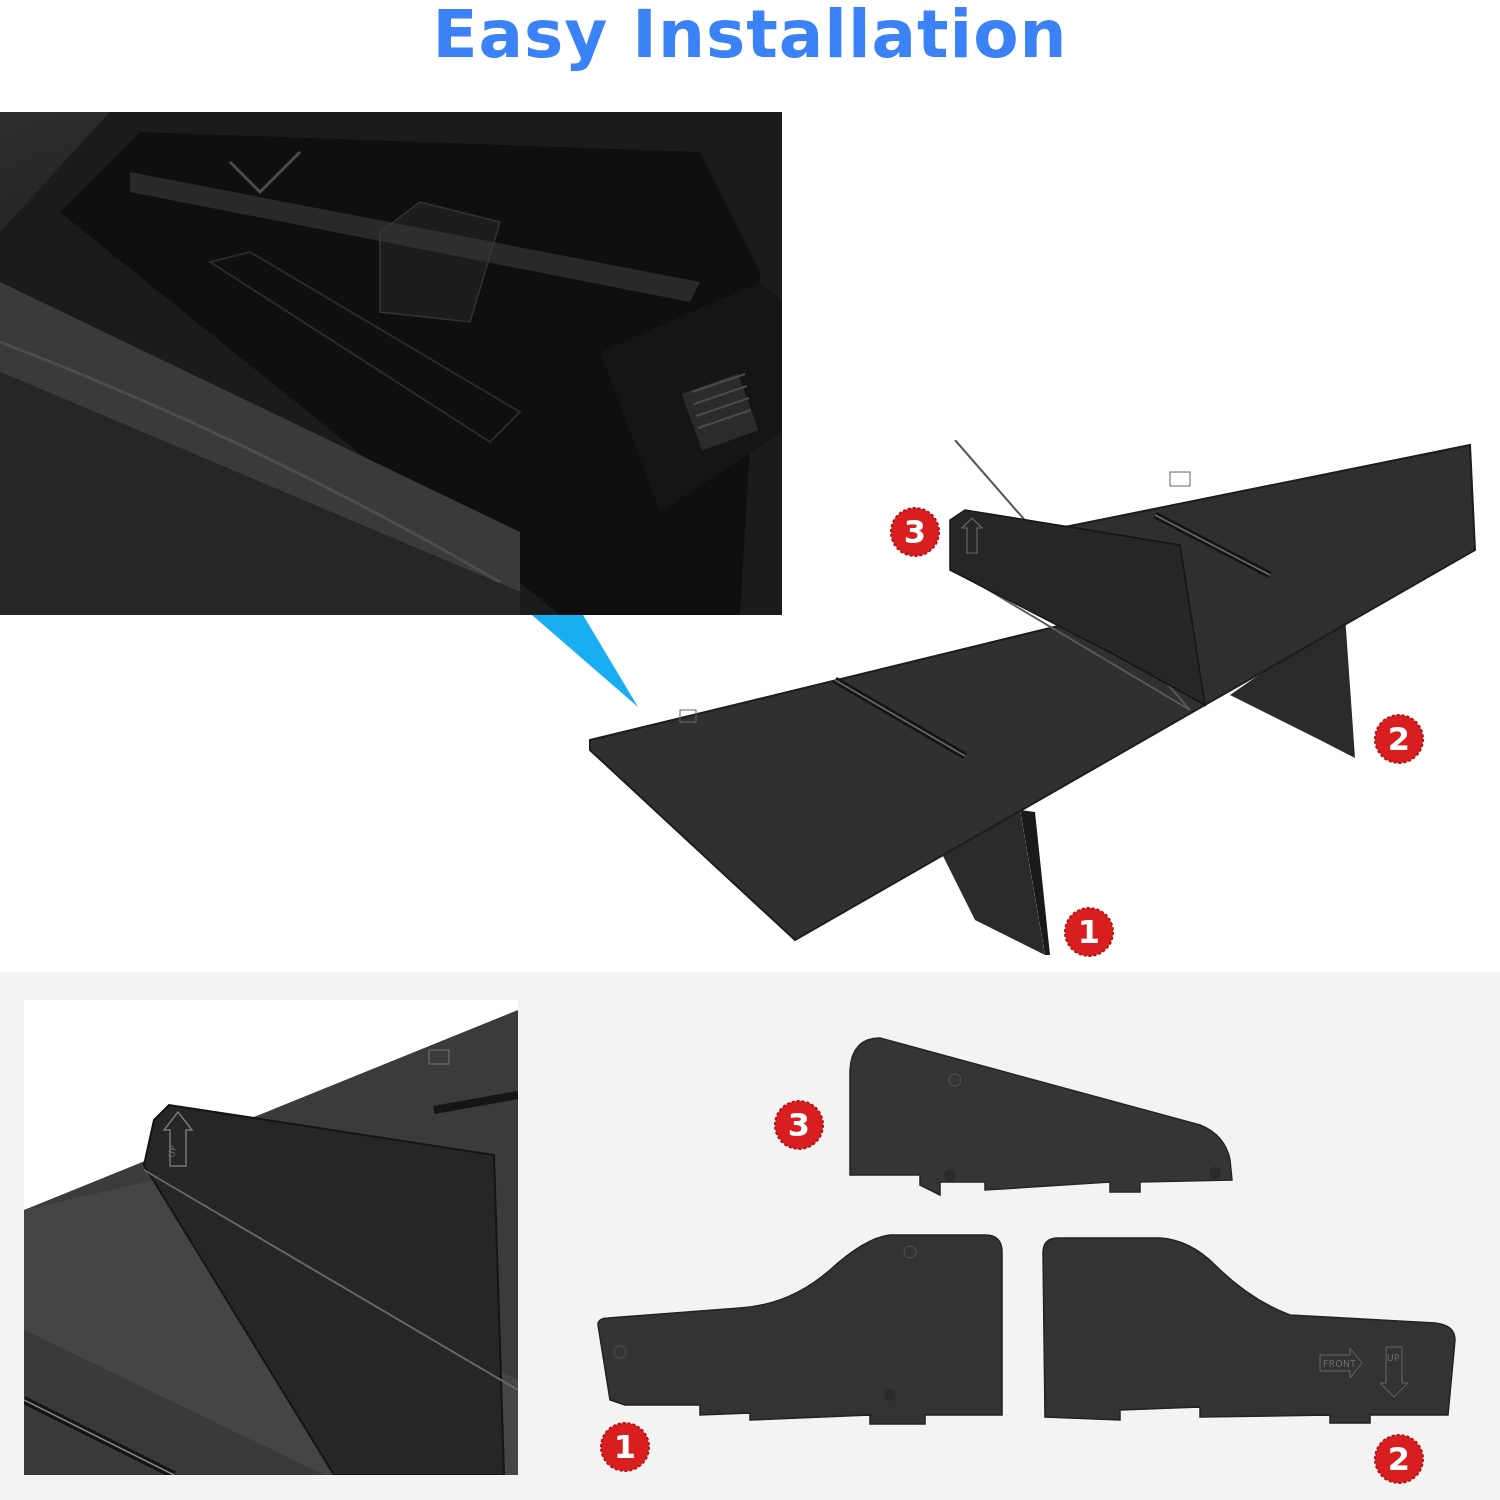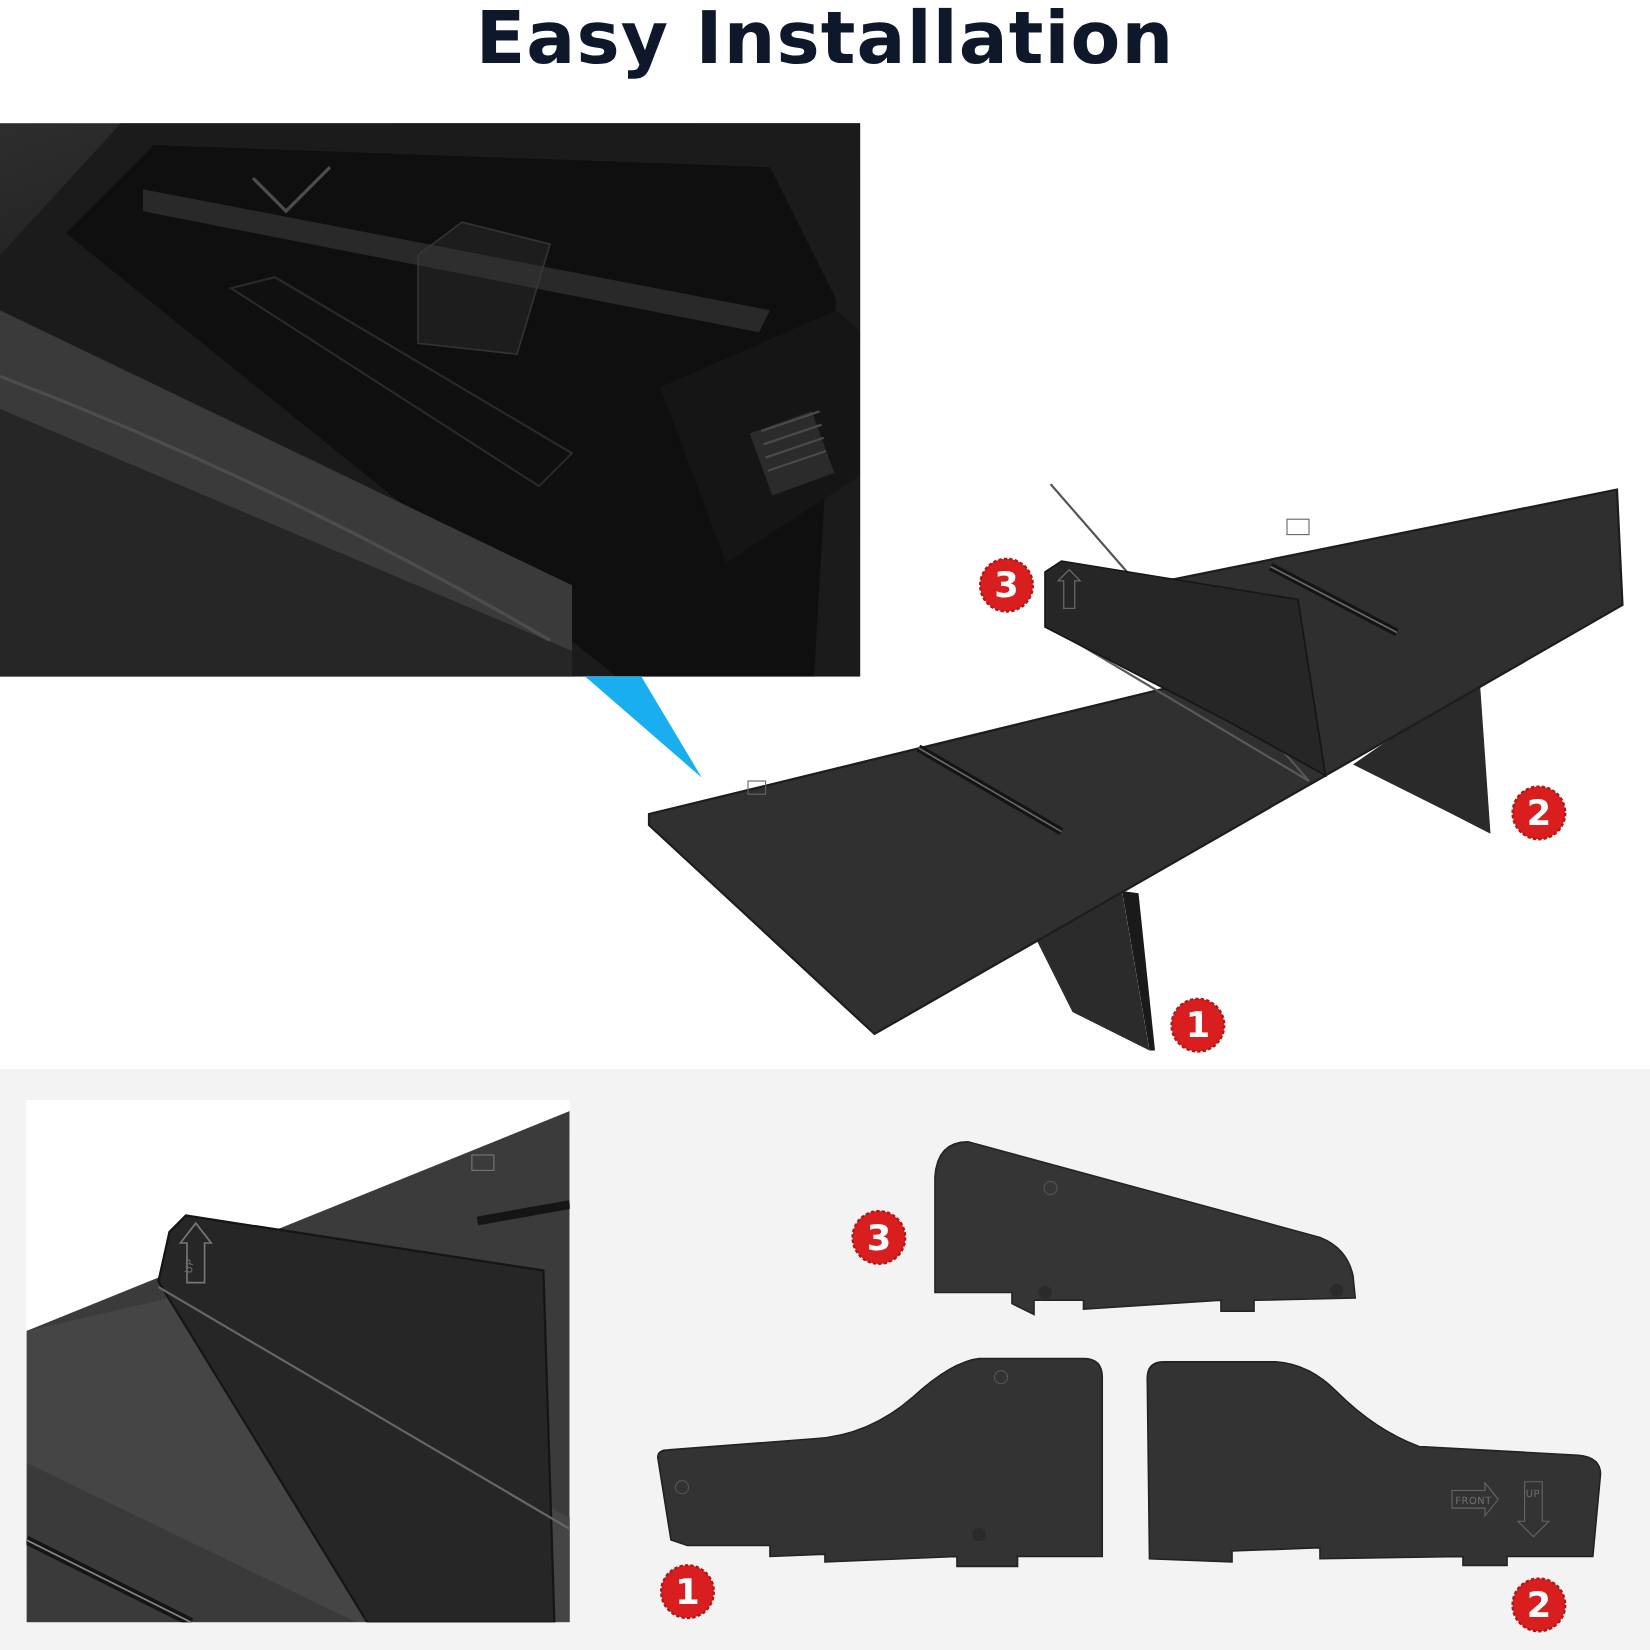--- a/index.html
+++ b/index.html
@@ -28,21 +28,21 @@
       position: absolute; left: 24px; top: 1000px; width: 494px; height: 475px;
       background: #ffffff; overflow: hidden;
     }
     .part-label {
       font-family: "DejaVu Sans", sans-serif; font-size: 9px; fill: #6f6f6f; letter-spacing: 0.5px;
     }
   </style>
 </head>
 <body>
 
-<div class="title" style="color:#0f172a;">Easy Installation</div>
+<div class="title" style="color:#3b82f6;">Easy Installation</div>
 
 <div class="photo-top">
   <svg width="782" height="503" viewBox="0 0 782 503">
 
     <polygon points="0,120 110,0 782,0 782,503 0,503" fill="#1b1b1b"></polygon>
     <polygon points="60,100 140,20 700,40 760,160 740,503 560,503" fill="#0f0f0f"></polygon>
 
     <polygon points="0,170 520,420 520,480 0,260" fill="#3a3a3a"></polygon>
     <polygon points="0,260 520,480 520,503 0,503" fill="#262626"></polygon>
 

